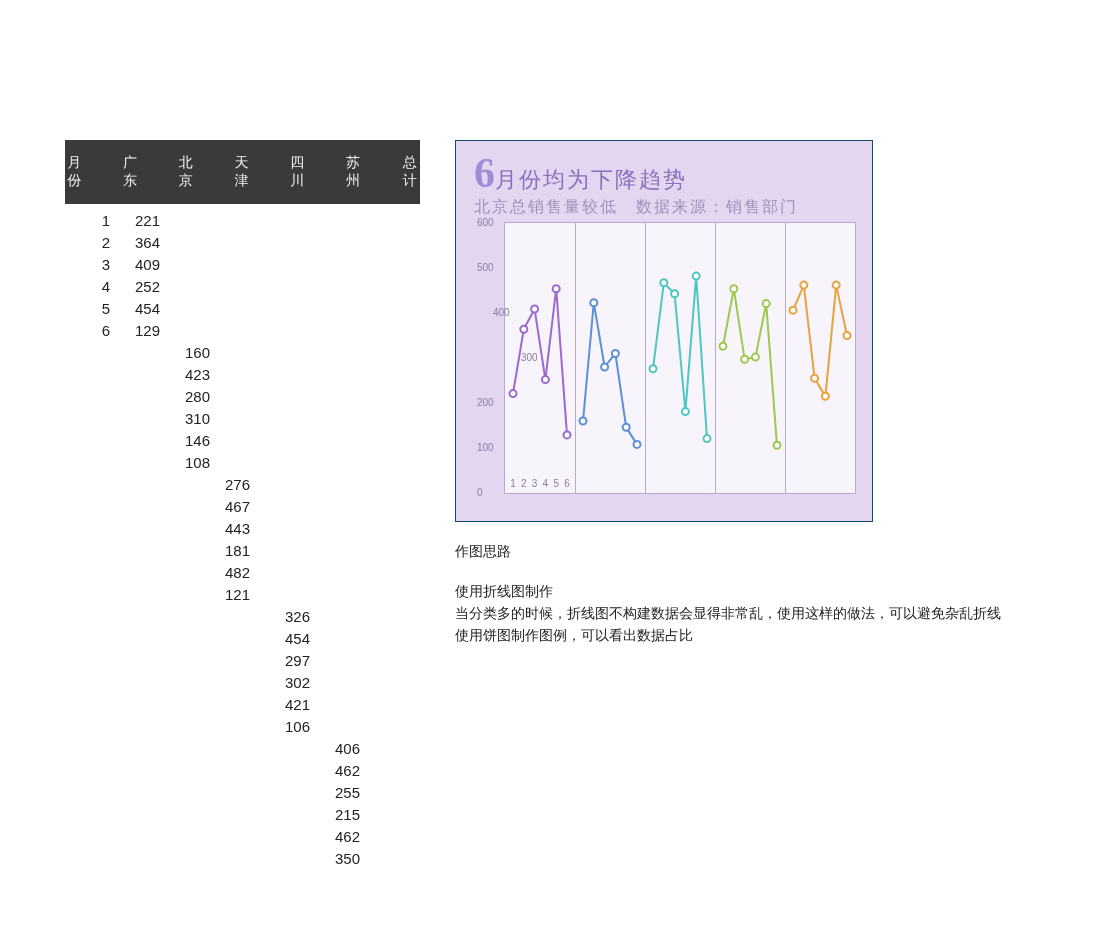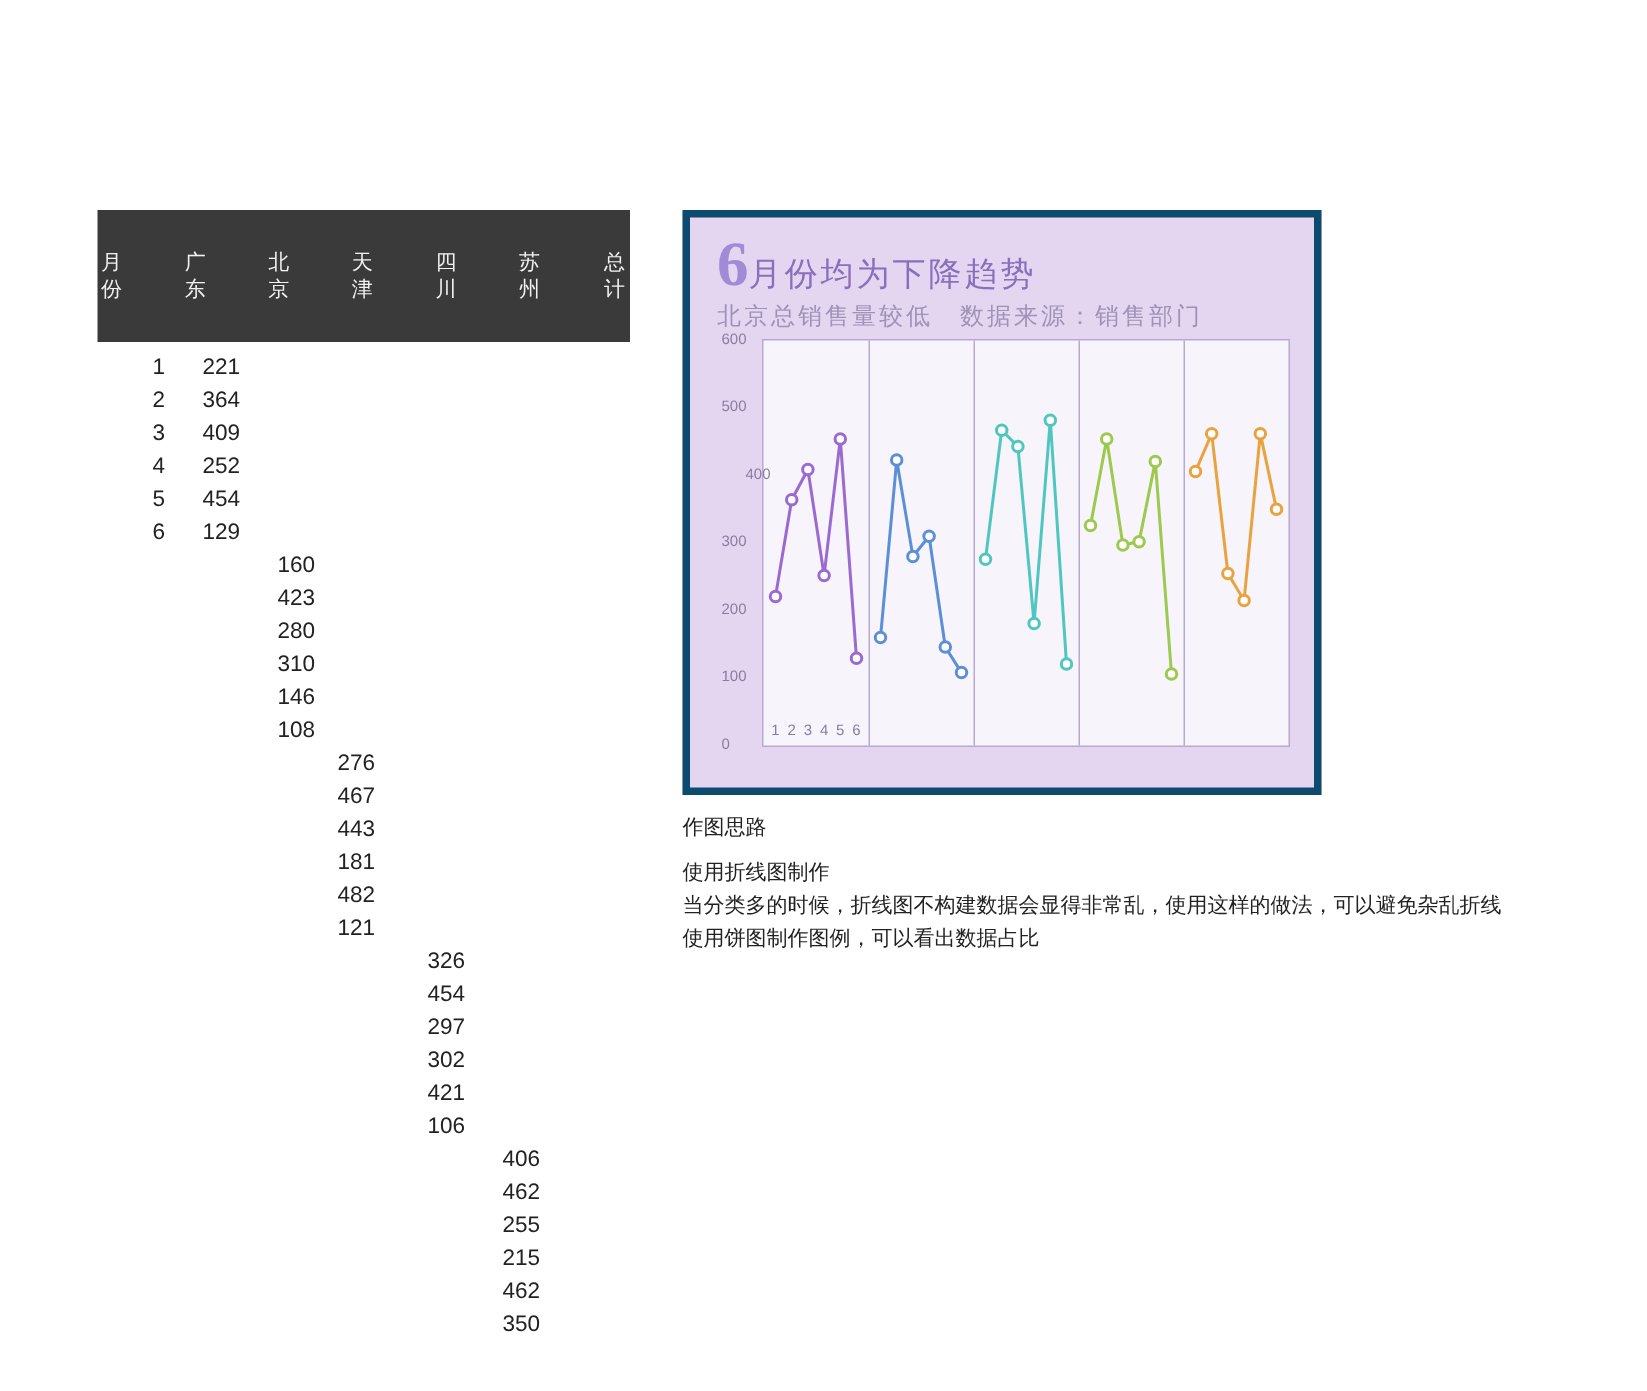--- a/index.html
+++ b/index.html
@@ -22,21 +22,21 @@
     position: absolute;
     left: 65px;
     top: 140px;
     width: 355px;
   }
   .tbl-header {
     display: flex;
     background: #3a3a3a;
     color: #f1f1f1;
     font-size: 14px;
-    padding: 26px 0;
+    padding: 14px 0;
     gap: 37px;
   }
   .hcell {
     text-align: center;
   }
   .c-month { width: 50px; }
   .c-gd { width: 50px; }
   .c-bj { width: 50px; }
   .c-tj { width: 50px; }
   .c-sc { width: 50px; }
@@ -63,21 +63,21 @@
   .col div { height: 22px; }
 
   
   .chart-panel {
     position: absolute;
     left: 455px;
     top: 140px;
     width: 416px;
     height: 380px;
     background: #e4d6f0;
-    border: 5px solid #0c4a6e;
+    border: 1px solid #0c4a6e;
   }
   .chart-title {
     position: relative;
     padding: 8px 18px 0 18px;
     font-family: "SimSun", serif;
     color: #8a6fbd;
   }
   .chart-title .bignum {
     font-size: 42px;
     font-weight: bold;
@@ -152,21 +152,21 @@
 
   
   .notes {
     position: absolute;
     left: 455px;
     top: 540px;
     width: 600px;
     font-size: 14px;
     line-height: 22px;
   }
-  .notes .n-title { margin-bottom: 8px; }
+  .notes .n-title { margin-bottom: 18px; }
 </style>
 </head>
 <body>
 
 <div class="page">
 
   <div class="tbl">
     <div class="tbl-header">
       <div class="hcell c-month">月份</div>
       <div class="hcell c-gd">广东</div>
@@ -281,21 +281,21 @@
               <circle cx="298.8" cy="62.1" r="3.5" stroke="#e8a23e"></circle>
               <circle cx="309.6" cy="155.3" r="3.5" stroke="#e8a23e"></circle>
               <circle cx="320.4" cy="173.3" r="3.5" stroke="#e8a23e"></circle>
               <circle cx="331.2" cy="62.1" r="3.5" stroke="#e8a23e"></circle>
               <circle cx="342.0" cy="112.5" r="3.5" stroke="#e8a23e"></circle>
             </g>
           </svg>
       <div class="ytick" style="top: 264px;">0</div>
           <div class="ytick" style="top: 219px;">100</div>
           <div class="ytick" style="top: 174px;">200</div>
-          <div class="ytick" style="top: 129px;">300</div>
+          <div class="ytick" style="top: 129px; margin-left: 44px;">300</div>
           <div class="ytick" style="top: 84px; margin-left: 16px;">400</div>
           <div class="ytick" style="top: 39px;">500</div>
           <div class="ytick" style="top: -6px;">600</div>
           <div class="vgrid" style="left: 70px;"></div>
           <div class="vgrid" style="left: 140px;"></div>
           <div class="vgrid" style="left: 210px;"></div>
           <div class="vgrid" style="left: 280px;"></div>
           <div class="xtick" style="left: 3px;">1</div>
           <div class="xtick" style="left: 13.8px;">2</div>
           <div class="xtick" style="left: 24.6px;">3</div>

